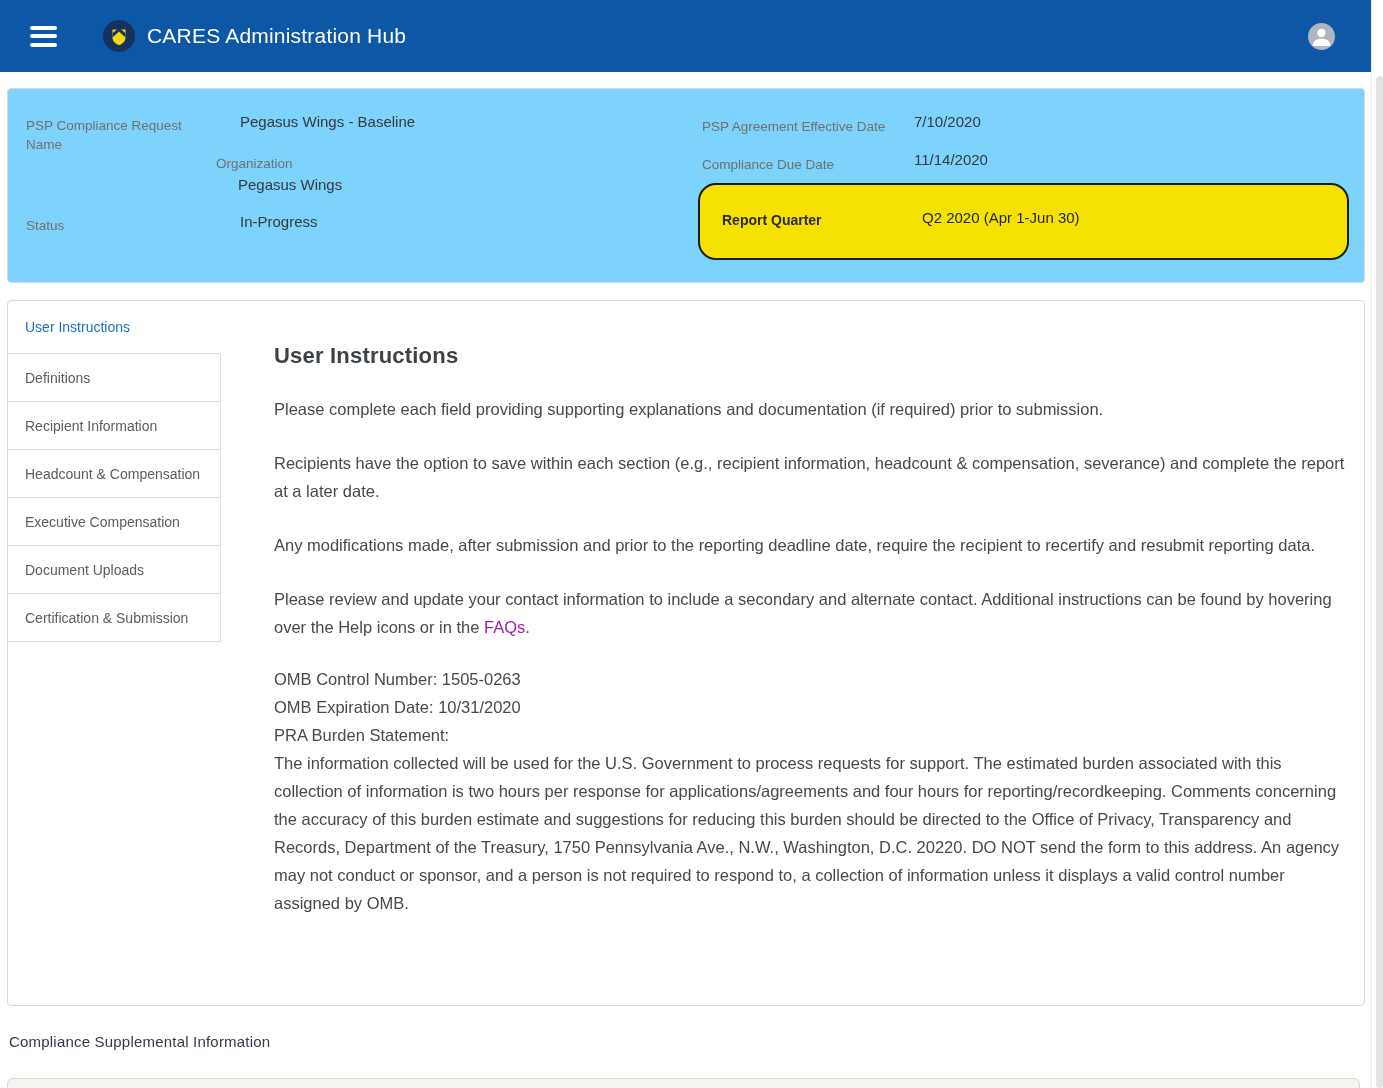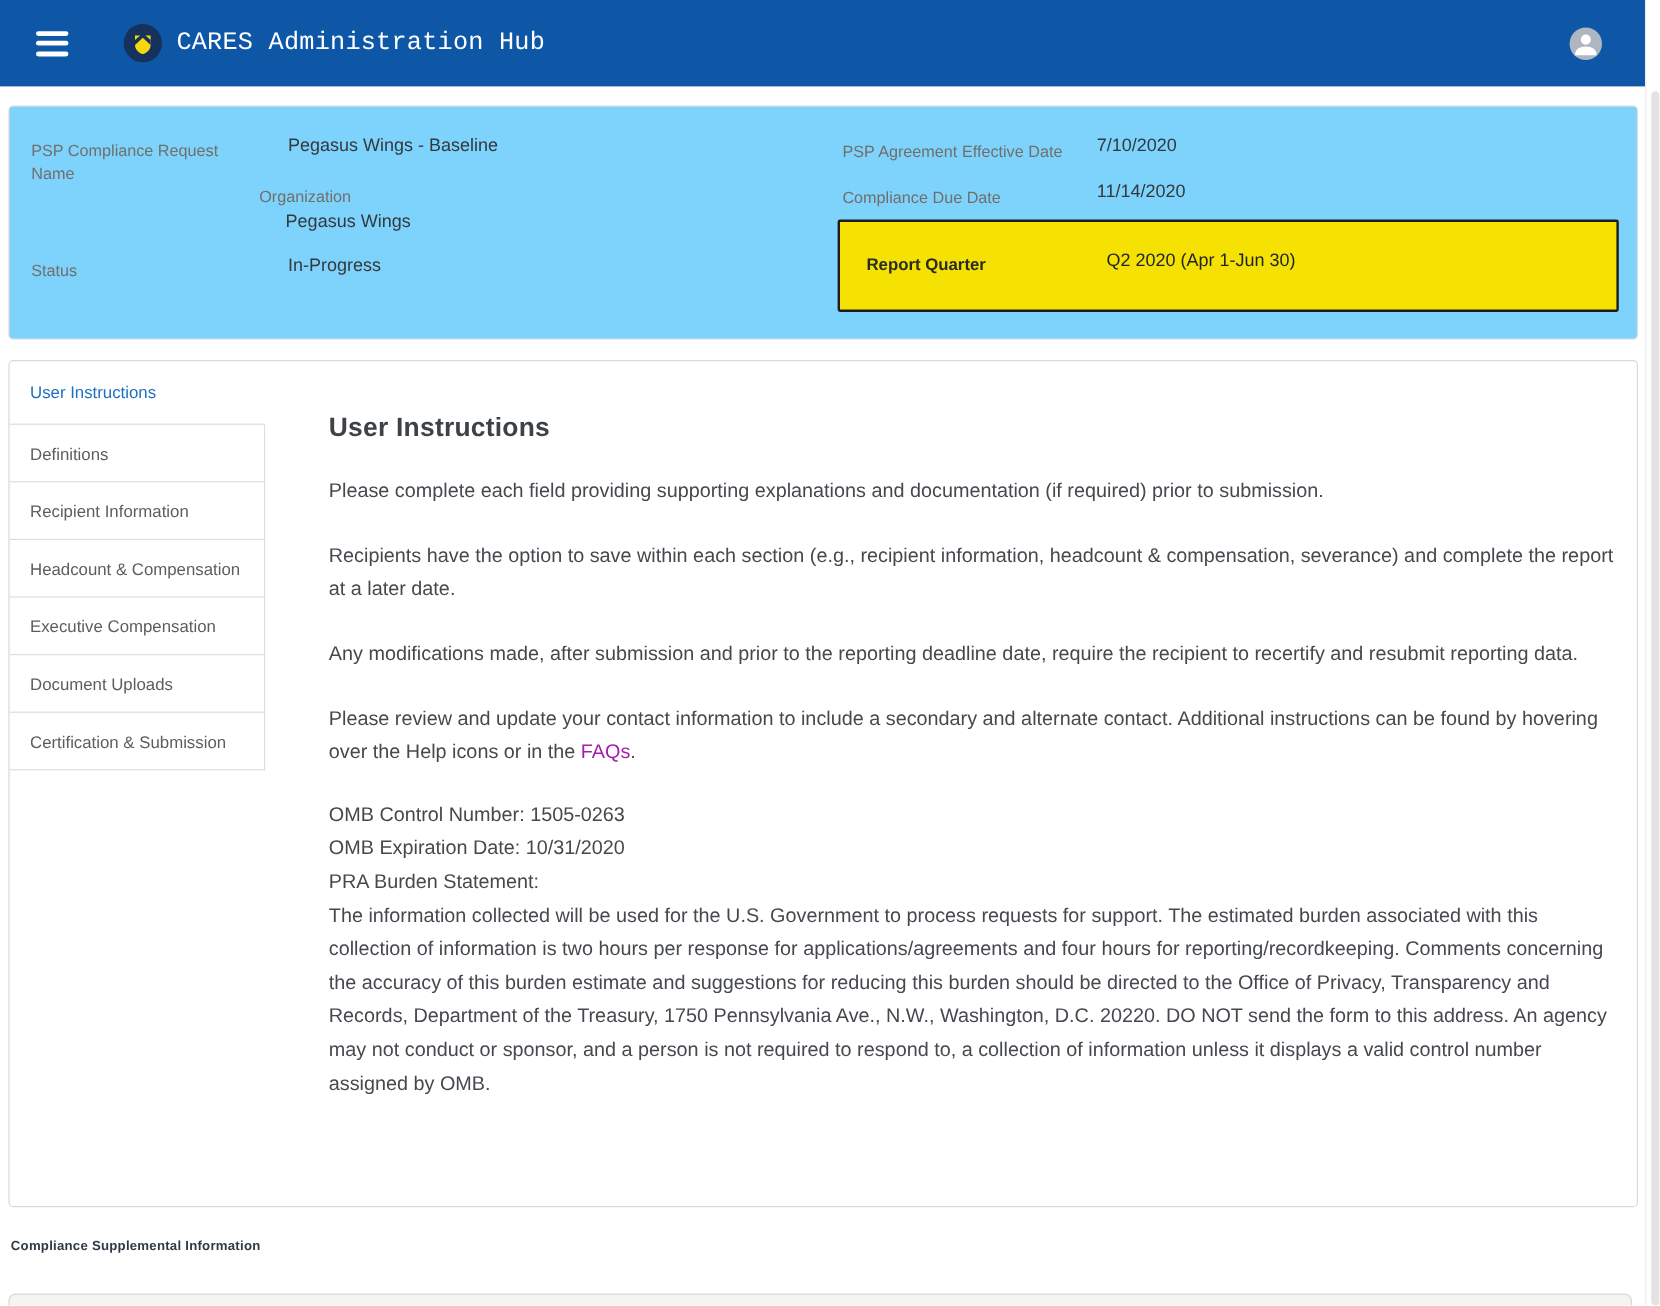--- a/index.html
+++ b/index.html
@@ -16,21 +16,21 @@
   .app-header {
     position: absolute; left: 0; top: 0; width: 1371px; height: 72px;
     background: #0d57a6; display: flex; align-items: center;
   }
   .hamburger { width: 27px; height: 21px; margin-left: 30px; cursor: pointer;
     display: flex; flex-direction: column; justify-content: space-between; }
   .hamburger span { display: block; height: 4px; background: #fff; border-radius: 2px; }
   .logo-badge { width: 32px; height: 32px; margin-left: 46px; flex: none; }
   .app-title {
     margin-left: 12px; color: #ffffff;
-    font-family: Liberation Mono, monospace;
+    font-family: Liberation Sans, sans-serif;
     font-size: 21px; font-weight: 500; letter-spacing: 0.2px;
   }
   .avatar { position: absolute; right: 36px; top: 23px; width: 27px; height: 27px;
     border-radius: 50%; background: #aeb7bf; cursor: pointer; overflow: hidden; }
 
   
   .scroll-rail { position: absolute; left: 1371px; top: 0; width: 12px; height: 1088px;
     background: #ffffff; border-left: 1px solid #ececec; }
   .scroll-thumb { position: absolute; left: 4px; top: 76px; width: 7px; height: 1012px;
     background: #e3e3e3; border-radius: 4px; }
@@ -38,21 +38,21 @@
   
   .summary-panel {
     position: absolute; left: 7px; top: 88px; width: 1358px; height: 195px;
     background: #7dd3fc; border: 1px solid #d9d9d9; border-radius: 4px;
   }
   .fld-label { position: absolute; font-size: 13.5px; color: #716f6c; line-height: 19px; }
   .fld-value { position: absolute; font-size: 15px; color: #35383c; line-height: 20px; }
 
   .highlight-box {
     position: absolute; left: 690px; top: 94px; width: 651px; height: 77px;
-    background: #f5e202; border: 2px solid #1c1c1c; border-radius: 2px;
+    background: #f5e202; border: 2px solid #1c1c1c; border-radius: 18px;
   }
   .highlight-box .hl-label { position: absolute; left: 22px; top: 27px;
     font-size: 14px; font-weight: 700; color: #2a2c22; }
   .highlight-box .hl-value { position: absolute; left: 222px; top: 24px;
     font-size: 15px; color: #1f2326; }
 
   
   .main-panel {
     position: absolute; left: 7px; top: 300px; width: 1358px; height: 706px;
     background: #fff; border: 1px solid #d9d9d9; border-radius: 4px;
@@ -71,21 +71,21 @@
   .content h1 { margin: 34px 0 0 0; font-size: 22px; font-weight: 600; color: #3d4247;
     letter-spacing: 0.2px; }
   .content p { margin: 26px 0 0 0; font-size: 16.5px; line-height: 28px; color: #45494e; }
   .content .omb-block { margin-top: 24px; }
   .content .omb-block div, .content .omb-block p { margin: 0; font-size: 16.5px;
     line-height: 28px; color: #45494e; }
   a.faq-link { color: #a21caf; text-decoration: none; cursor: pointer; margin-top: 16px; }
 
   
   .supp-label { position: absolute; left: 9px; top: 1033px;
-    font-size: 11px; font-weight: 700; color: #303a46; letter-spacing: 0.2px; }
+    font-size: 15px; font-weight: 400; color: #303a46; letter-spacing: 0.2px; }
   .supp-panel { position: absolute; left: 7px; top: 1078px; width: 1353px; height: 24px;
     background: #f4f4f1; border: 1px solid #d9d8d4; border-radius: 6px; }
 </style>
 </head>
 <body>
 
 <header class="app-header">
   <div class="hamburger">
     <span></span>
       <span></span>

